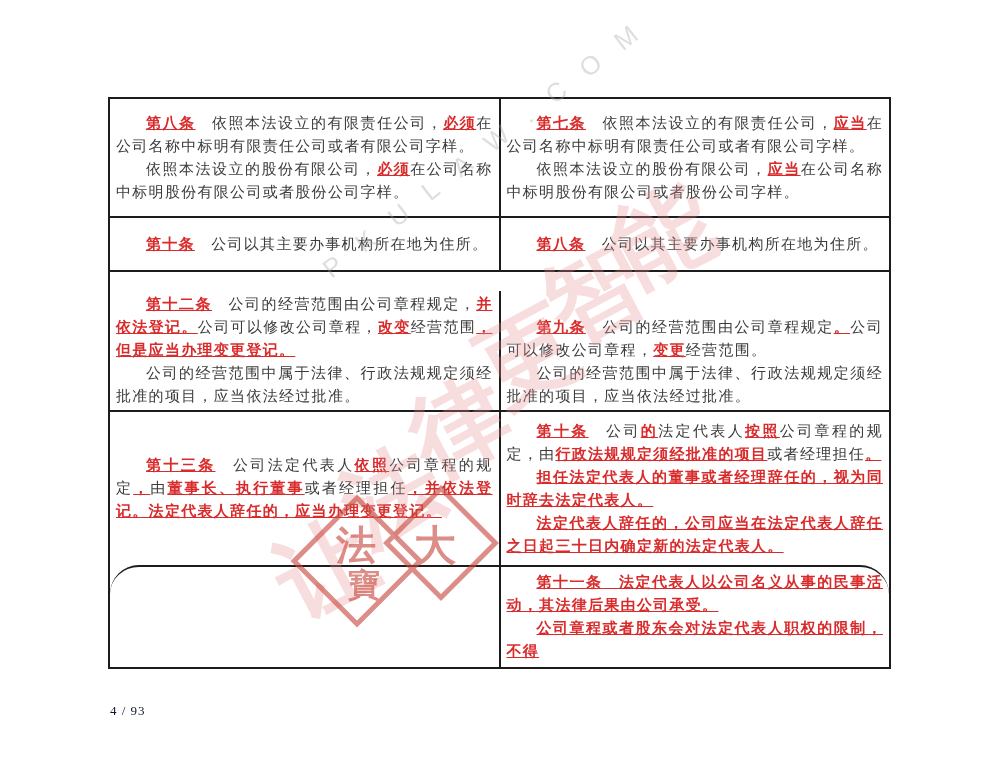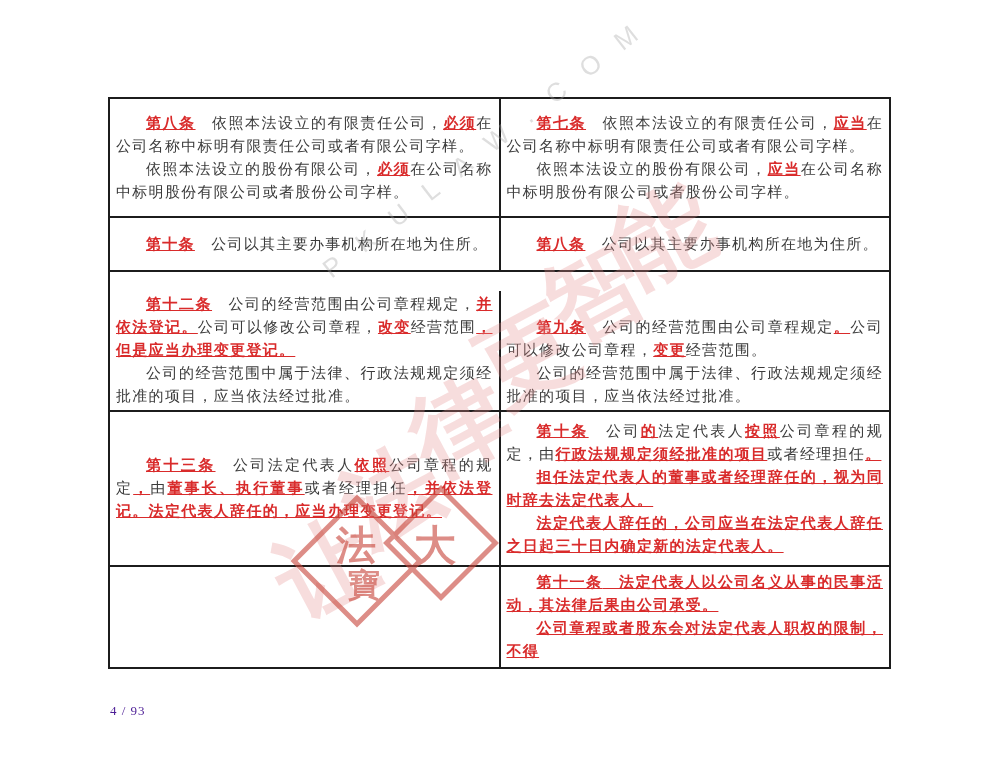--- a/index.html
+++ b/index.html
@@ -13,21 +13,21 @@
     position:absolute;left:108px;top:97px;width:783px;
     border:2px solid #1c1c1c;z-index:1;box-sizing:border-box;
     background:transparent;
   }
   .row{display:flex;border-top:2px solid #1c1c1c;}
   .row:first-child{border-top:none;}
   .row:nth-child(1){height:117px;}
   .row:nth-child(2){height:52px;}
   .row:nth-child(3){height:138px;align-items:flex-end;}
   .row:nth-child(4){height:153px;}
-  .row:nth-child(5){height:100px;}
+  .row:nth-child(5){height:100px;border-radius:29px;}
   .cell{
     flex:1;box-sizing:border-box;padding:2px 6px;
     display:flex;flex-direction:column;justify-content:center;
     font-size:15px;line-height:23px;letter-spacing:1.3px;
     text-align:justify;color:var(--ink,#3b3b3b);
   }
   .cell.left{border-right:2px solid #1c1c1c;}
   .cell p{margin:0;text-indent:2em;}
   .red{
     color:var(--red,#d92b2b);font-weight:bold;
@@ -65,21 +65,21 @@
   .seal .sc{
     position:absolute;color:#c9493e;font-weight:bold;
     font-family:"DejaVu Serif","Liberation Serif",serif;
   }
   .seal .sc1{left:44px;top:26px;font-size:40px;}
   .seal .sc2{left:56px;top:72px;font-size:32px;}
   .seal .sc3{left:122px;top:26px;font-size:42px;}
   
   .footer{
     position:absolute;left:110px;top:703px;z-index:1;
-    font-size:13px;letter-spacing:1px;color:#4c1d95;
+    font-size:13px;letter-spacing:1px;color:#0f172a;
   }
 </style>
 </head>
 <body style="--red: #d92b2b; --ink: #3b3b3b;">
 
 <div class="wm wm-slogan">
     <span class="wm-char">让</span>
     <span class="wm-char">法</span>
     <span class="wm-char">律</span>
     <span class="wm-char">更</span>

